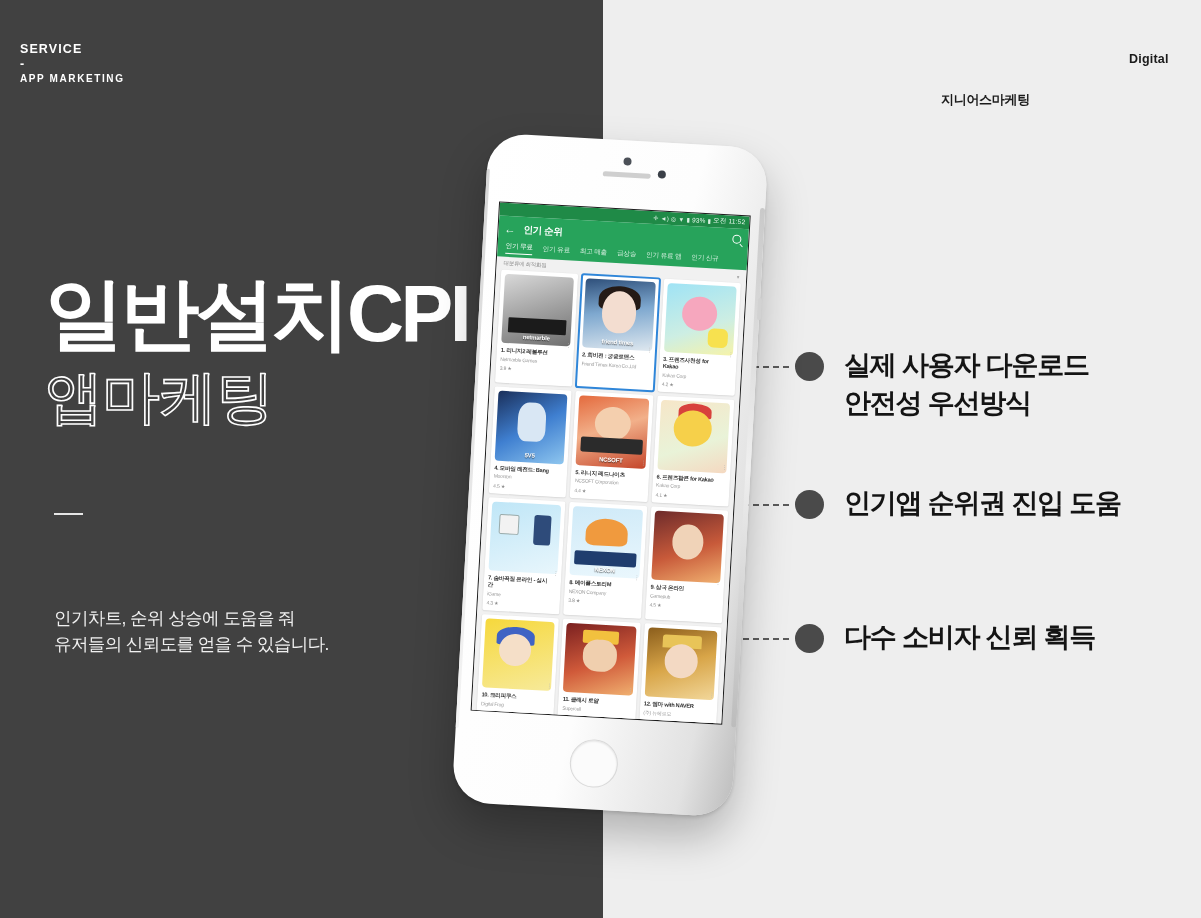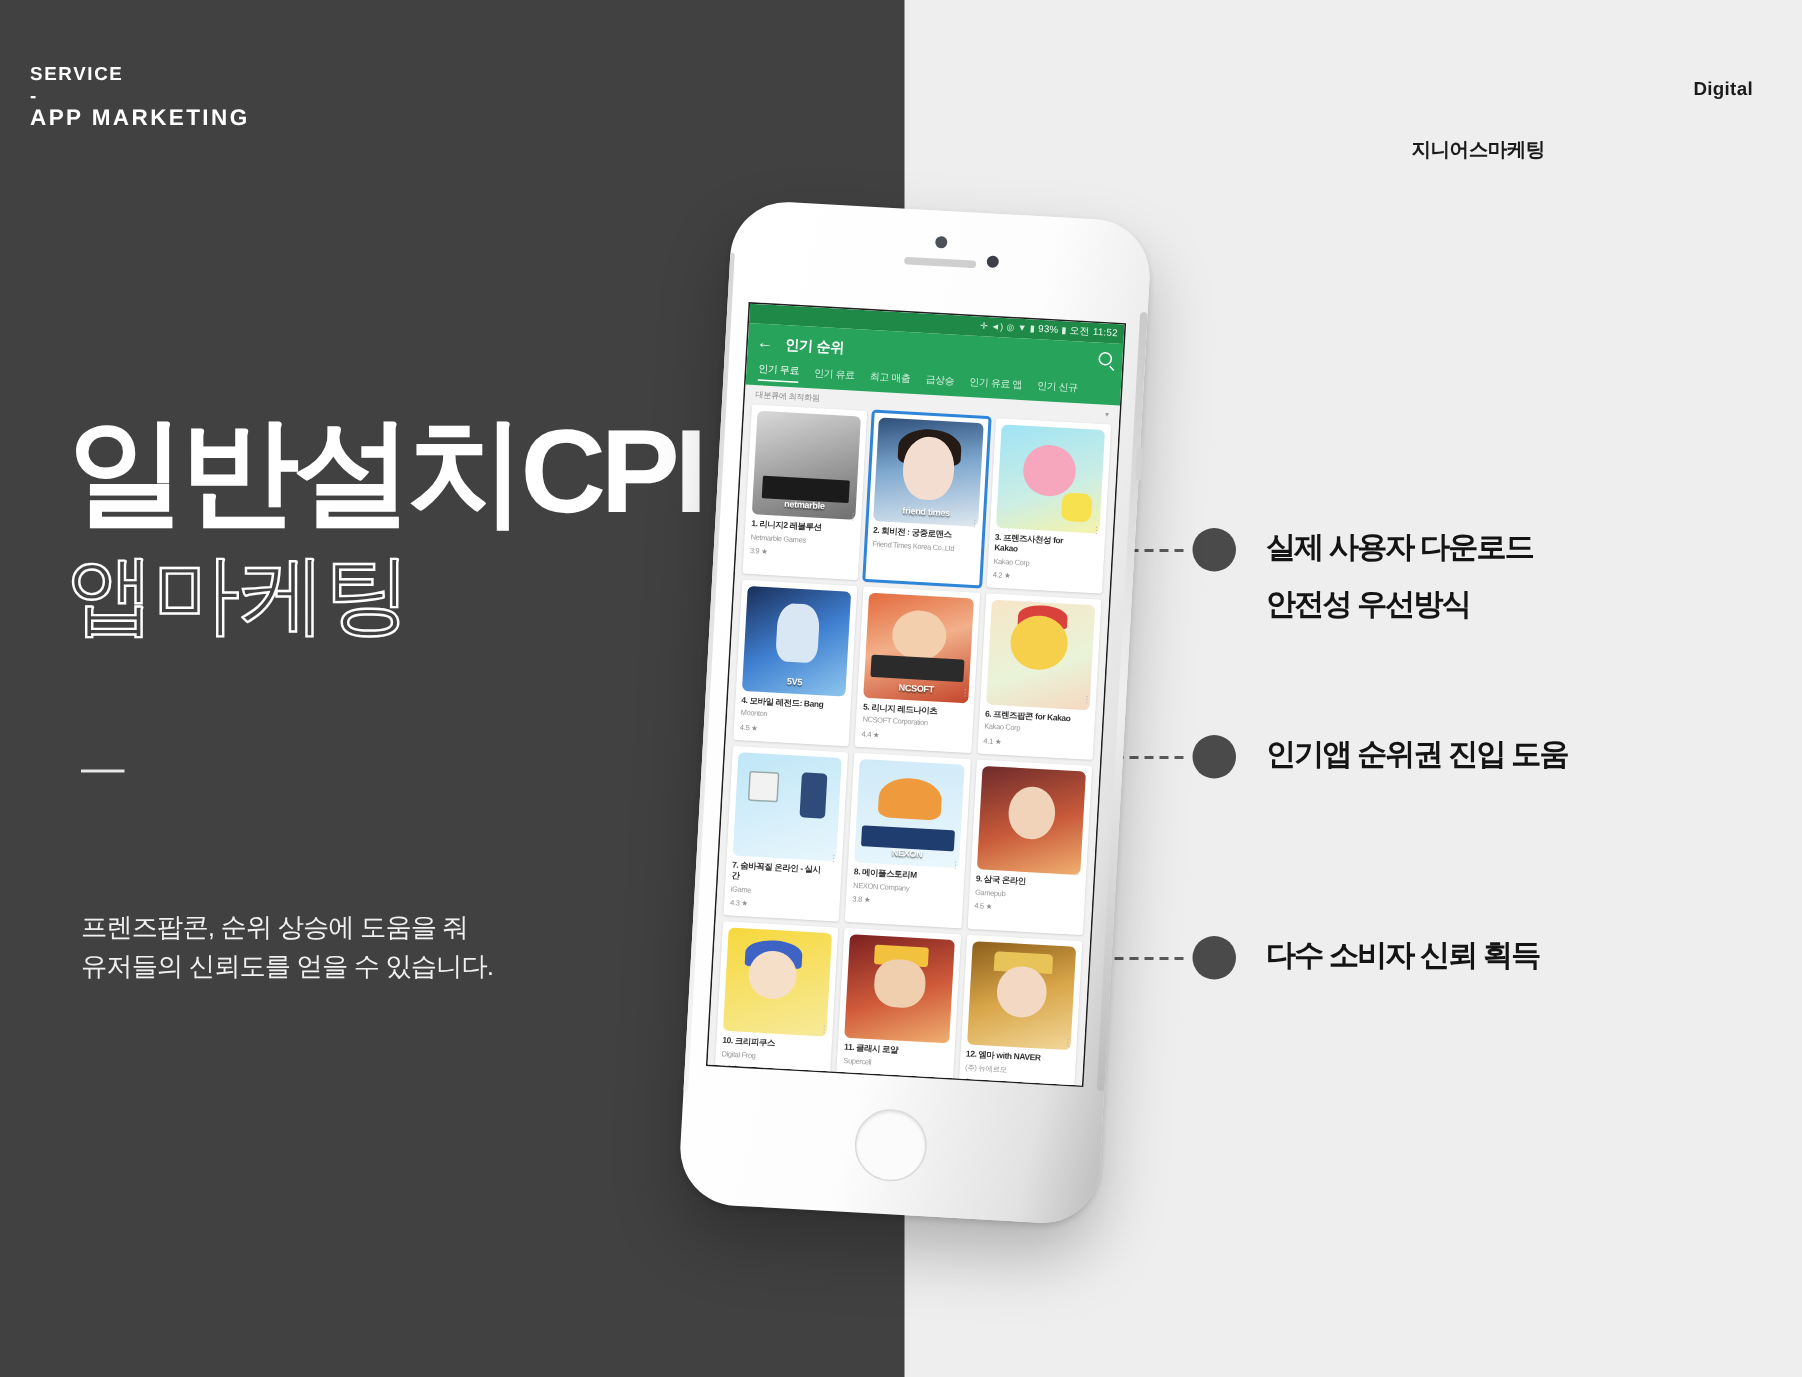--- a/index.html
+++ b/index.html
@@ -12,21 +12,21 @@
   .stage { position:absolute; inset:0; width:1201px; height:730px; }
 
   
   .bg-light { position:absolute; left:0; top:0; width:1201px; height:918px; background:#eeeeee; }
   .bg-dark  { position:absolute; left:0; top:0; width:603px;  height:918px; background:#414141; }
 
   
   .service-block { position:absolute; left:20px; top:41px; color:#ffffff; }
   .service-block .l1 { font-size:12.5px; font-weight:bold; letter-spacing:1.1px; line-height:16px; }
   .service-block .dash { font-size:12.5px; font-weight:bold; line-height:14px; letter-spacing:1.1px; }
-  .service-block .l2 { font-size:15px; font-weight:bold; letter-spacing:1.6px; line-height:16px; }
+  .service-block .l2 { font-size:10px; font-weight:bold; letter-spacing:1.6px; line-height:16px; }
 
   .brand-kr { position:absolute; left:941px; top:51px; font-size:13px; font-weight:bold; color:#1b1b1b; letter-spacing:-0.3px;margin-top:40px; }
   .brand-en { position:absolute; left:1129px; top:52px; font-size:12.5px; font-weight:bold; color:#1b1b1b; letter-spacing:0.2px; }
 
   
   .headline { position:absolute; left:45px; top:274px; }
   .hl-1 {
     font-size:79px; line-height:80px; font-weight:bold; color:#ffffff;
     letter-spacing:-3.5px; white-space:nowrap;
   }
@@ -49,21 +49,21 @@
   .bullet .dot {
     position:absolute; left:0; top:0; width:29px; height:29px;
     border-radius:50%; background:#4a4a4a;
   }
   .bullet .dash-line {
     position:absolute; top:14px; height:0; width:66px; left:-72px;
     border-top:2px dashed #5b5b5b;
   }
   .bullet .btext {
     position:absolute; left:49px; top:-6px;
-    font-size:20px; line-height:38px; font-weight:bold; color:#141414;
+    font-size:27px; line-height:38px; font-weight:bold; color:#141414;
     letter-spacing:-1.2px; white-space:nowrap;
   }
   #bullet-1 { left:795px; top:352px; }
   #bullet-2 { left:795px; top:490px; }
   #bullet-3 { left:795px; top:624px; }
 
   
   .phone {
     position:absolute; left:470px; top:140px;
     width:280px; height:670px;
@@ -198,21 +198,21 @@
   <div class="brand-en">Digital</div>
 
   <div class="headline">
     <div class="hl-1">일반설치CPI</div>
     <div class="hl-2">앱마케팅</div>
   </div>
 
   <div class="rule"></div>
 
   <div class="body-copy">
-    <div>프렌즈팝콘, 순위 상승에 도움을 줘</div>
+    <div>인기차트, 순위 상승에 도움을 줘</div>
     <div>유저들의 신뢰도를 얻을 수 있습니다.</div>
   </div>
 
   <div class="bullet" id="bullet-1">
     <div class="dash-line"></div>
     <div class="dot"></div>
     <div class="btext">
       <div>실제 사용자 다운로드</div>
       <div>안전성 우선방식</div>
     </div>

